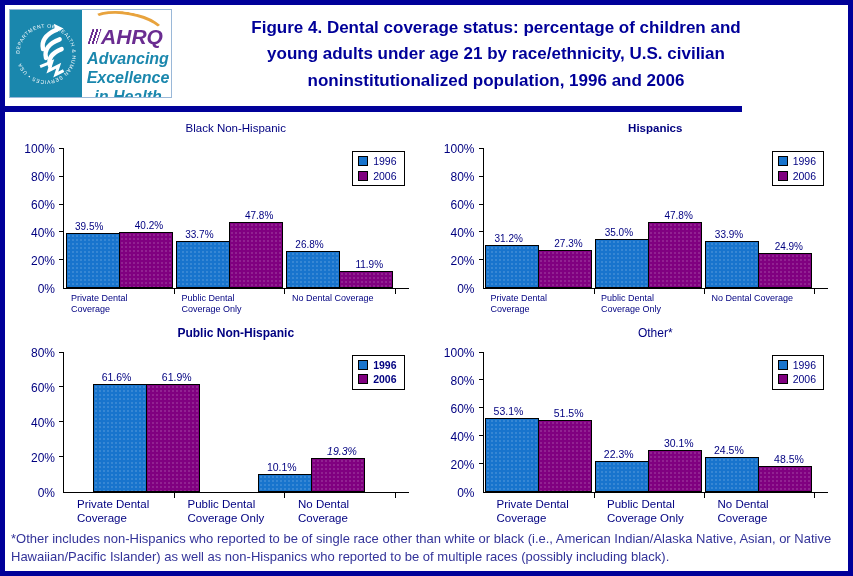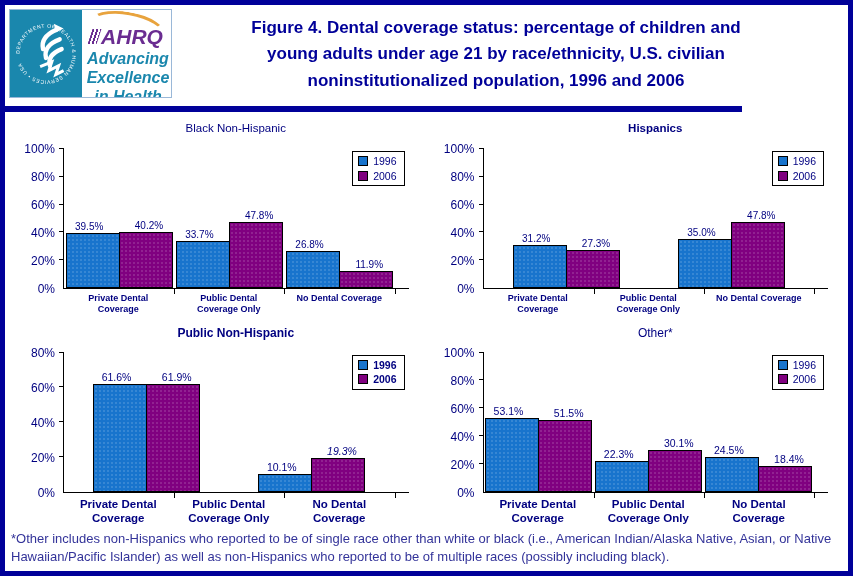--- a/index.html
+++ b/index.html
@@ -88,21 +88,21 @@
   .lab-right { transform:translateX(-38%); }
   .legend {
     position:absolute; top:2px; right:4px; z-index:3;
     background:#fff; border:1px solid #000; padding:4px 7px 4px 5px;
     display:flex; flex-direction:column; gap:4px;
   }
   .legend-row { display:flex; align-items:center; gap:5px; }
   .legend-swatch { width:10px; height:10px; border:1px solid #000; flex:0 0 auto; }
   .legend-label { font-size:10.5px; color:#000080; line-height:1; }
   .cats { display:flex; margin:4px 14px 0 44px; }
-  .cat { flex:1; text-align:center; font-size:9px; color:#000080; line-height:1.25; padding:0 8px;font-weight:bold; }
+  .cat { flex:1; font-size:9px; color:#000080; line-height:1.25; padding:0 8px; }
   .chart:nth-child(n+3) .cat { font-size:11.5px; padding:0 14px; }
   .chart:nth-child(n+3) .bar-label { font-size:10.5px; }
   .chart:nth-child(n+3) .chart-title { font-size:12px; }
 
   
   .footer { padding:6px 8px 0 6px; }
   .footnote { font-size:13px; color:#333399; line-height:1.35; }
   .source { font-size:8.5px; color:#333399; line-height:1.3; margin-top:5px; }
 </style>
 </head>
@@ -240,20 +240,28 @@
               <div class="xtick" style="left: 33.3333%;"></div>
               <div class="slot">
                 <div class="bar" style="height: 35%; background-color: rgb(24, 116, 205);">
                   <div class="bar-label lab-left">35.0%</div>
                 </div>
                 <div class="bar" style="height: 47.8%; background-color: rgb(128, 0, 128);">
                   <div class="bar-label lab-right">47.8%</div>
                 </div>
               </div>
               <div class="xtick" style="left: 66.6667%;"></div>
+              <div class="slot">
+                <div class="bar" style="height: 33.9%; background-color: rgb(24, 116, 205);">
+                  <div class="bar-label lab-left">33.9%</div>
+                </div>
+                <div class="bar" style="height: 24.9%; background-color: rgb(128, 0, 128);">
+                  <div class="bar-label lab-right">24.9%</div>
+                </div>
+              </div>
               <div class="xtick" style="left: 100%;"></div>
             </div>
             <div class="legend">
               <div class="legend-row">
                 <div class="legend-swatch" style="background-color: rgb(24, 116, 205);"></div>
                 <div class="legend-label">1996</div>
               </div>
               <div class="legend-row">
                 <div class="legend-swatch" style="background-color: rgb(128, 0, 128);"></div>
                 <div class="legend-label">2006</div>
@@ -355,21 +363,21 @@
                 <div class="bar" style="height: 30.1%; background-color: rgb(128, 0, 128);">
                   <div class="bar-label lab-right">30.1%</div>
                 </div>
               </div>
               <div class="xtick" style="left: 66.6667%;"></div>
               <div class="slot">
                 <div class="bar" style="height: 24.5%; background-color: rgb(24, 116, 205);">
                   <div class="bar-label lab-left">24.5%</div>
                 </div>
                 <div class="bar" style="height: 18.4%; background-color: rgb(128, 0, 128);">
-                  <div class="bar-label lab-right">18.4%</div>
+                  <div class="bar-label lab-right">48.5%</div>
                 </div>
               </div>
               <div class="xtick" style="left: 100%;"></div>
             </div>
             <div class="legend">
               <div class="legend-row">
                 <div class="legend-swatch" style="background-color: rgb(24, 116, 205);"></div>
                 <div class="legend-label">1996</div>
               </div>
               <div class="legend-row">

